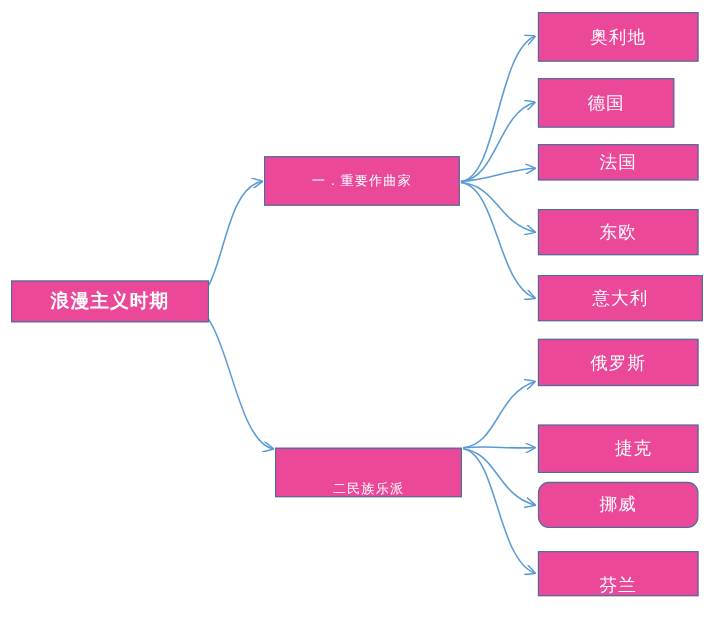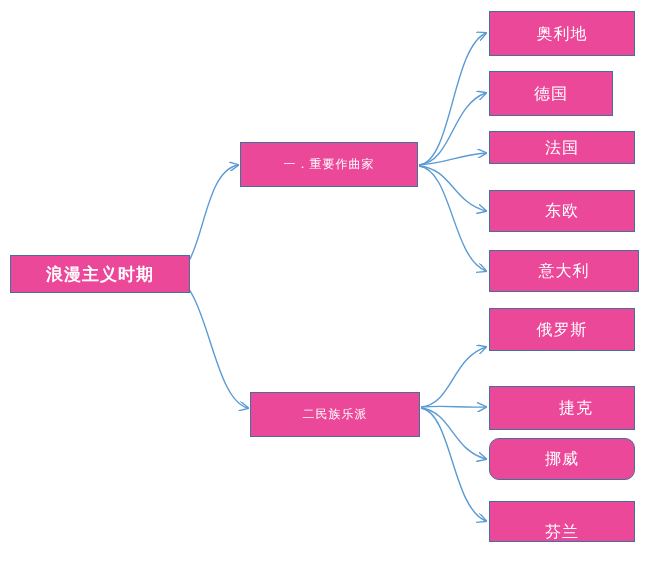--- a/index.html
+++ b/index.html
@@ -97,21 +97,21 @@
   <div class="node node-leaf" style="left:489px; top:131px; width:146px; height:33px;">
     <span>法国</span>
   </div>
   <div class="node node-leaf" style="left:489px; top:190px; width:146px; height:42px;">
     <span>东欧</span>
   </div>
   <div class="node node-leaf" style="left:489px; top:250px; width:150px; height:42px;">
     <span>意大利</span>
   </div>
 
-  <div class="node node-branch" style="left:250px; top:392px; width:170px; height:45px;">
+  <div class="node node-branch" style="left:250px; top:407px; width:170px; height:45px;align-items:flex-end;">
     <span>二民族乐派</span>
   </div>
 
   <div class="node node-leaf" style="left:489px; top:308px; width:146px; height:43px;">
     <span>俄罗斯</span>
   </div>
   <div class="node node-leaf" style="left:489px; top:386px; width:146px; height:44px;padding-left:28px;">
     <span>捷克</span>
   </div>
   <div class="node node-leaf" style="left:489px; top:438px; width:146px; height:42px;border-radius:10px;">

